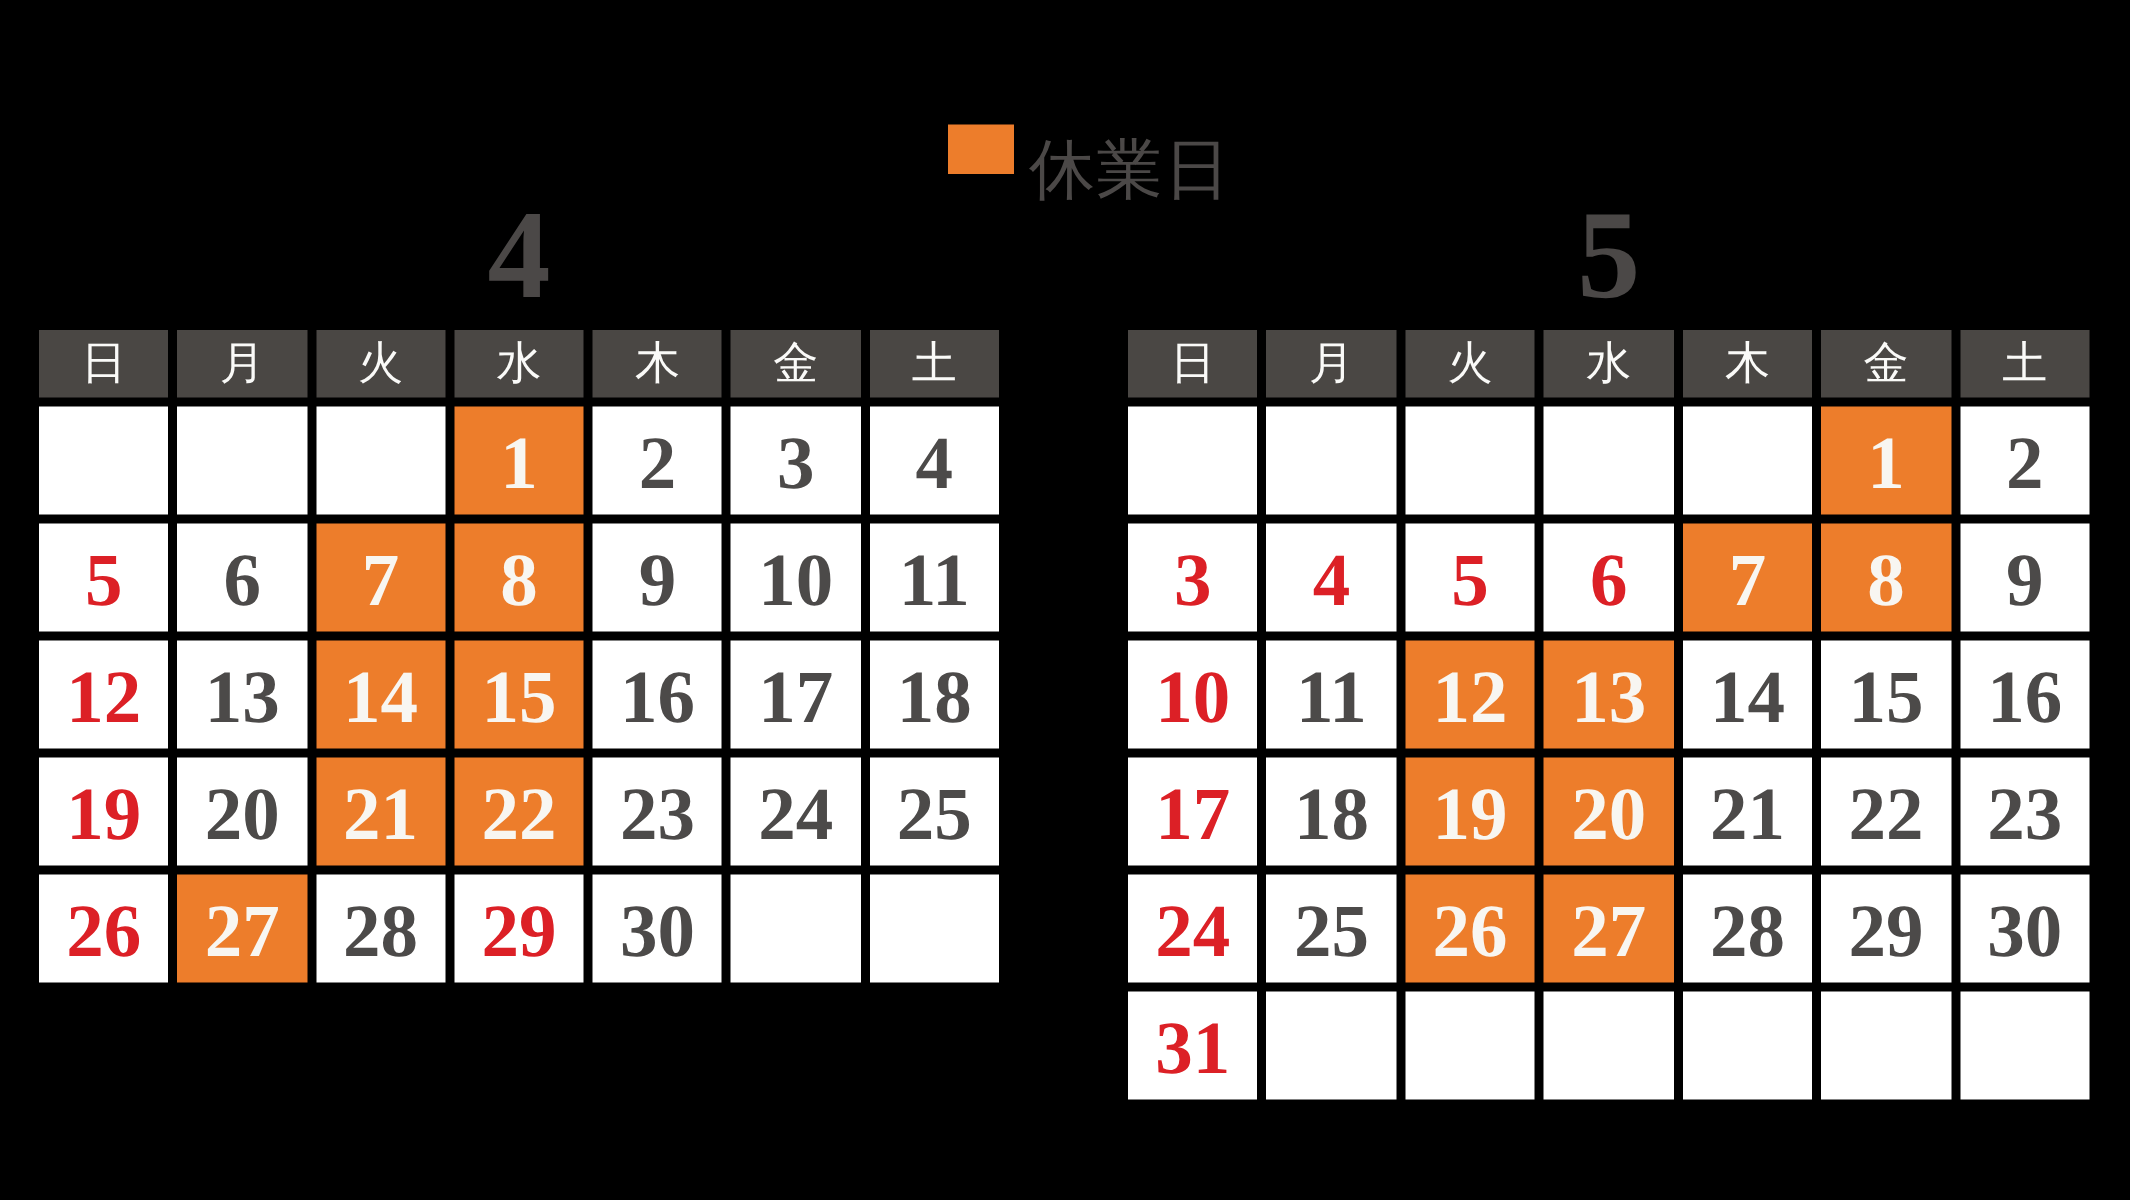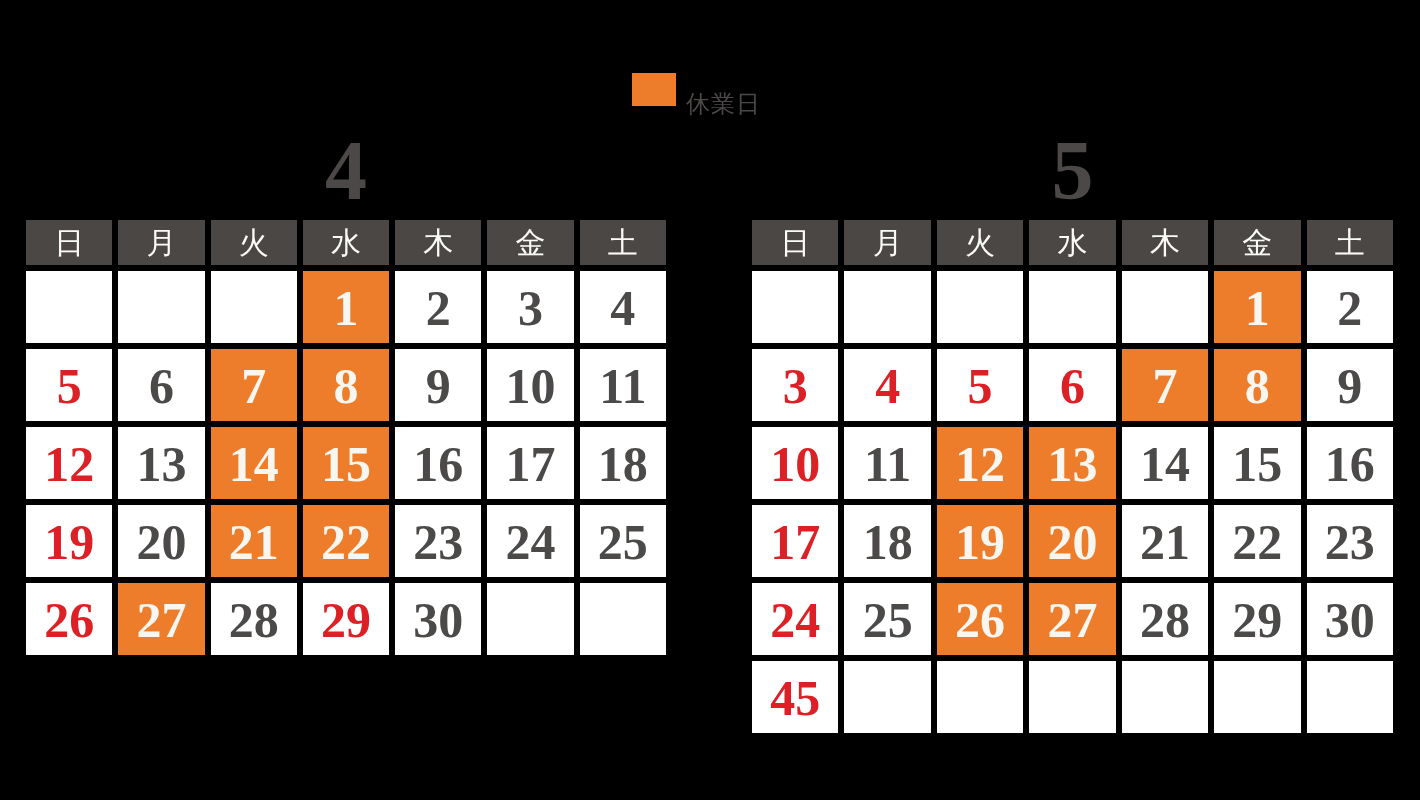--- a/index.html
+++ b/index.html
@@ -14,21 +14,21 @@
   
   .legend {
     position: absolute; left: 632px; top: 62px;
     display: flex; align-items: center; gap: 10px;
   }
   .legend-swatch {
     width: 44px; height: 33px;
     background: var(--accent, #ED7D2B);
   }
   .legend-label {
-    font-size: 24px; line-height: 1;
+    font-size: 44px; line-height: 1;
     color: var(--ink, #4B4847);
     letter-spacing: 1px;
     margin-top: 30px;
   }
 
   
   .month-number {
     position: absolute; top: 126px; height: 88px;
     display: flex; align-items: center; justify-content: center;
     font-size: 84px; font-weight: bold;
@@ -155,20 +155,20 @@
     <div class="day-cell cell-normal">21</div>
     <div class="day-cell cell-normal">22</div>
     <div class="day-cell cell-normal">23</div>
     <div class="day-cell cell-holiday">24</div>
     <div class="day-cell cell-normal">25</div>
     <div class="day-cell cell-closed">26</div>
     <div class="day-cell cell-closed">27</div>
     <div class="day-cell cell-normal">28</div>
     <div class="day-cell cell-normal">29</div>
     <div class="day-cell cell-normal">30</div>
-    <div class="day-cell cell-holiday">45</div>
+    <div class="day-cell cell-holiday">31</div>
     <div class="day-cell cell-empty"></div>
     <div class="day-cell cell-empty"></div>
     <div class="day-cell cell-empty"></div>
     <div class="day-cell cell-empty"></div>
     <div class="day-cell cell-empty"></div>
     <div class="day-cell cell-empty"></div>
   </div>
 
 </body></html>

